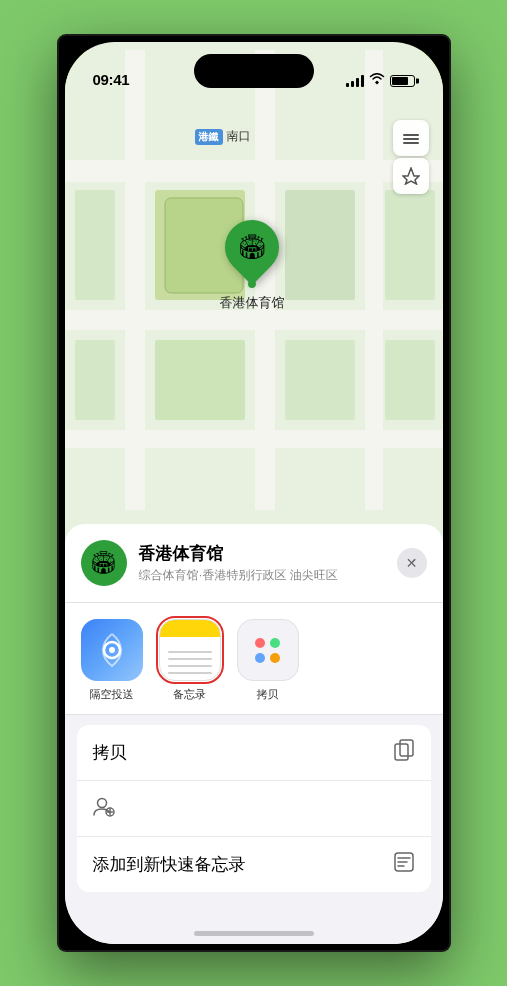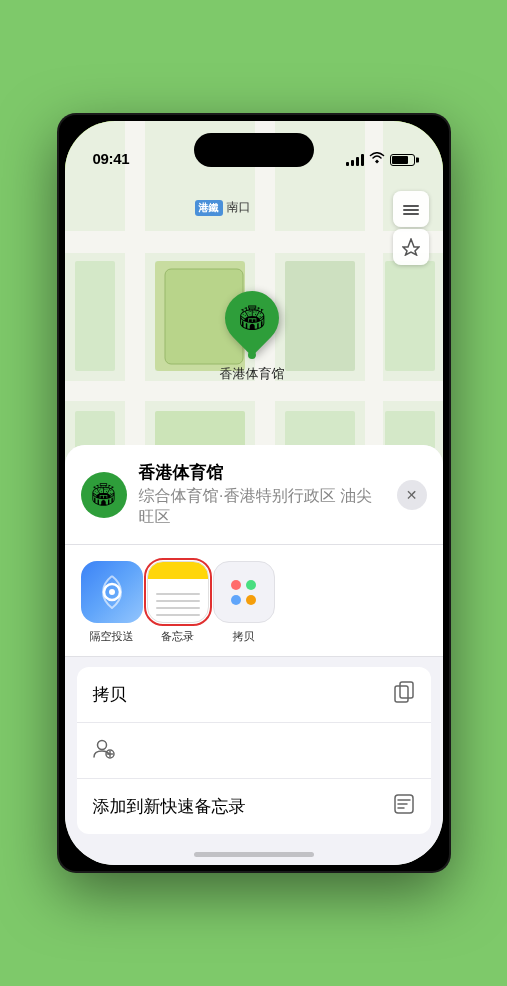--- a/index.html
+++ b/index.html
@@ -9,23 +9,23 @@
       height: 986px;
       background: #7ec96a;
       display: flex;
       align-items: center;
       justify-content: center;
       font-family: -apple-system, 'PingFang SC', 'Helvetica Neue', sans-serif;
     }
 
     .phone-frame {
       width: 390px;
-      height: 756px;
+      height: 914px;
       background: #000;
-      border-radius: 17px;
+      border-radius: 7px;
       position: relative;
       box-shadow: 0 0 0 2px #1a1a1a, 0 20px 60px rgba(0,0,0,0.5);
       overflow: hidden;
     }
 
     .phone-screen {
       position: absolute;
       top: 6px;
       left: 6px;
       right: 6px;
@@ -119,21 +119,21 @@
     .battery-fill {
       height: 100%;
       width: 80%;
       background: #000;
       border-radius: 1px;
     }
 
     
     .map-area {
       position: absolute;
-      top: 0;
+      top: 8px;
       left: 0;
       right: 0;
       height: 460px;
       background: #84cc16;
       overflow: hidden;
     }
 
     
     .station-label {
       position: absolute;
@@ -243,21 +243,21 @@
       flex: 1;
     }
 
     .venue-title {
       font-size: 17px;
       font-weight: 600;
       color: #000;
     }
 
     .venue-subtitle {
-      font-size: 16px;
+      font-size: 12px;
       color: #888;
       margin-top: 2px;
     }
 
     .close-btn {
       width: 30px;
       height: 30px;
       background: #e5e5ea;
       border-radius: 50%;
       display: flex;
@@ -266,21 +266,21 @@
       font-size: 14px;
       color: #666;
       cursor: pointer;
     }
 
     
     .share-row {
       background: #fff;
       padding: 16px 16px 12px;
       display: flex;
-      gap: 4px;
+      gap: 16px;
       overflow-x: auto;
       border-bottom: 0.5px solid #e0e0e5;
     }
 
     .share-item {
       display: flex;
       flex-direction: column;
       align-items: center;
       gap: 6px;
       flex-shrink: 0;

